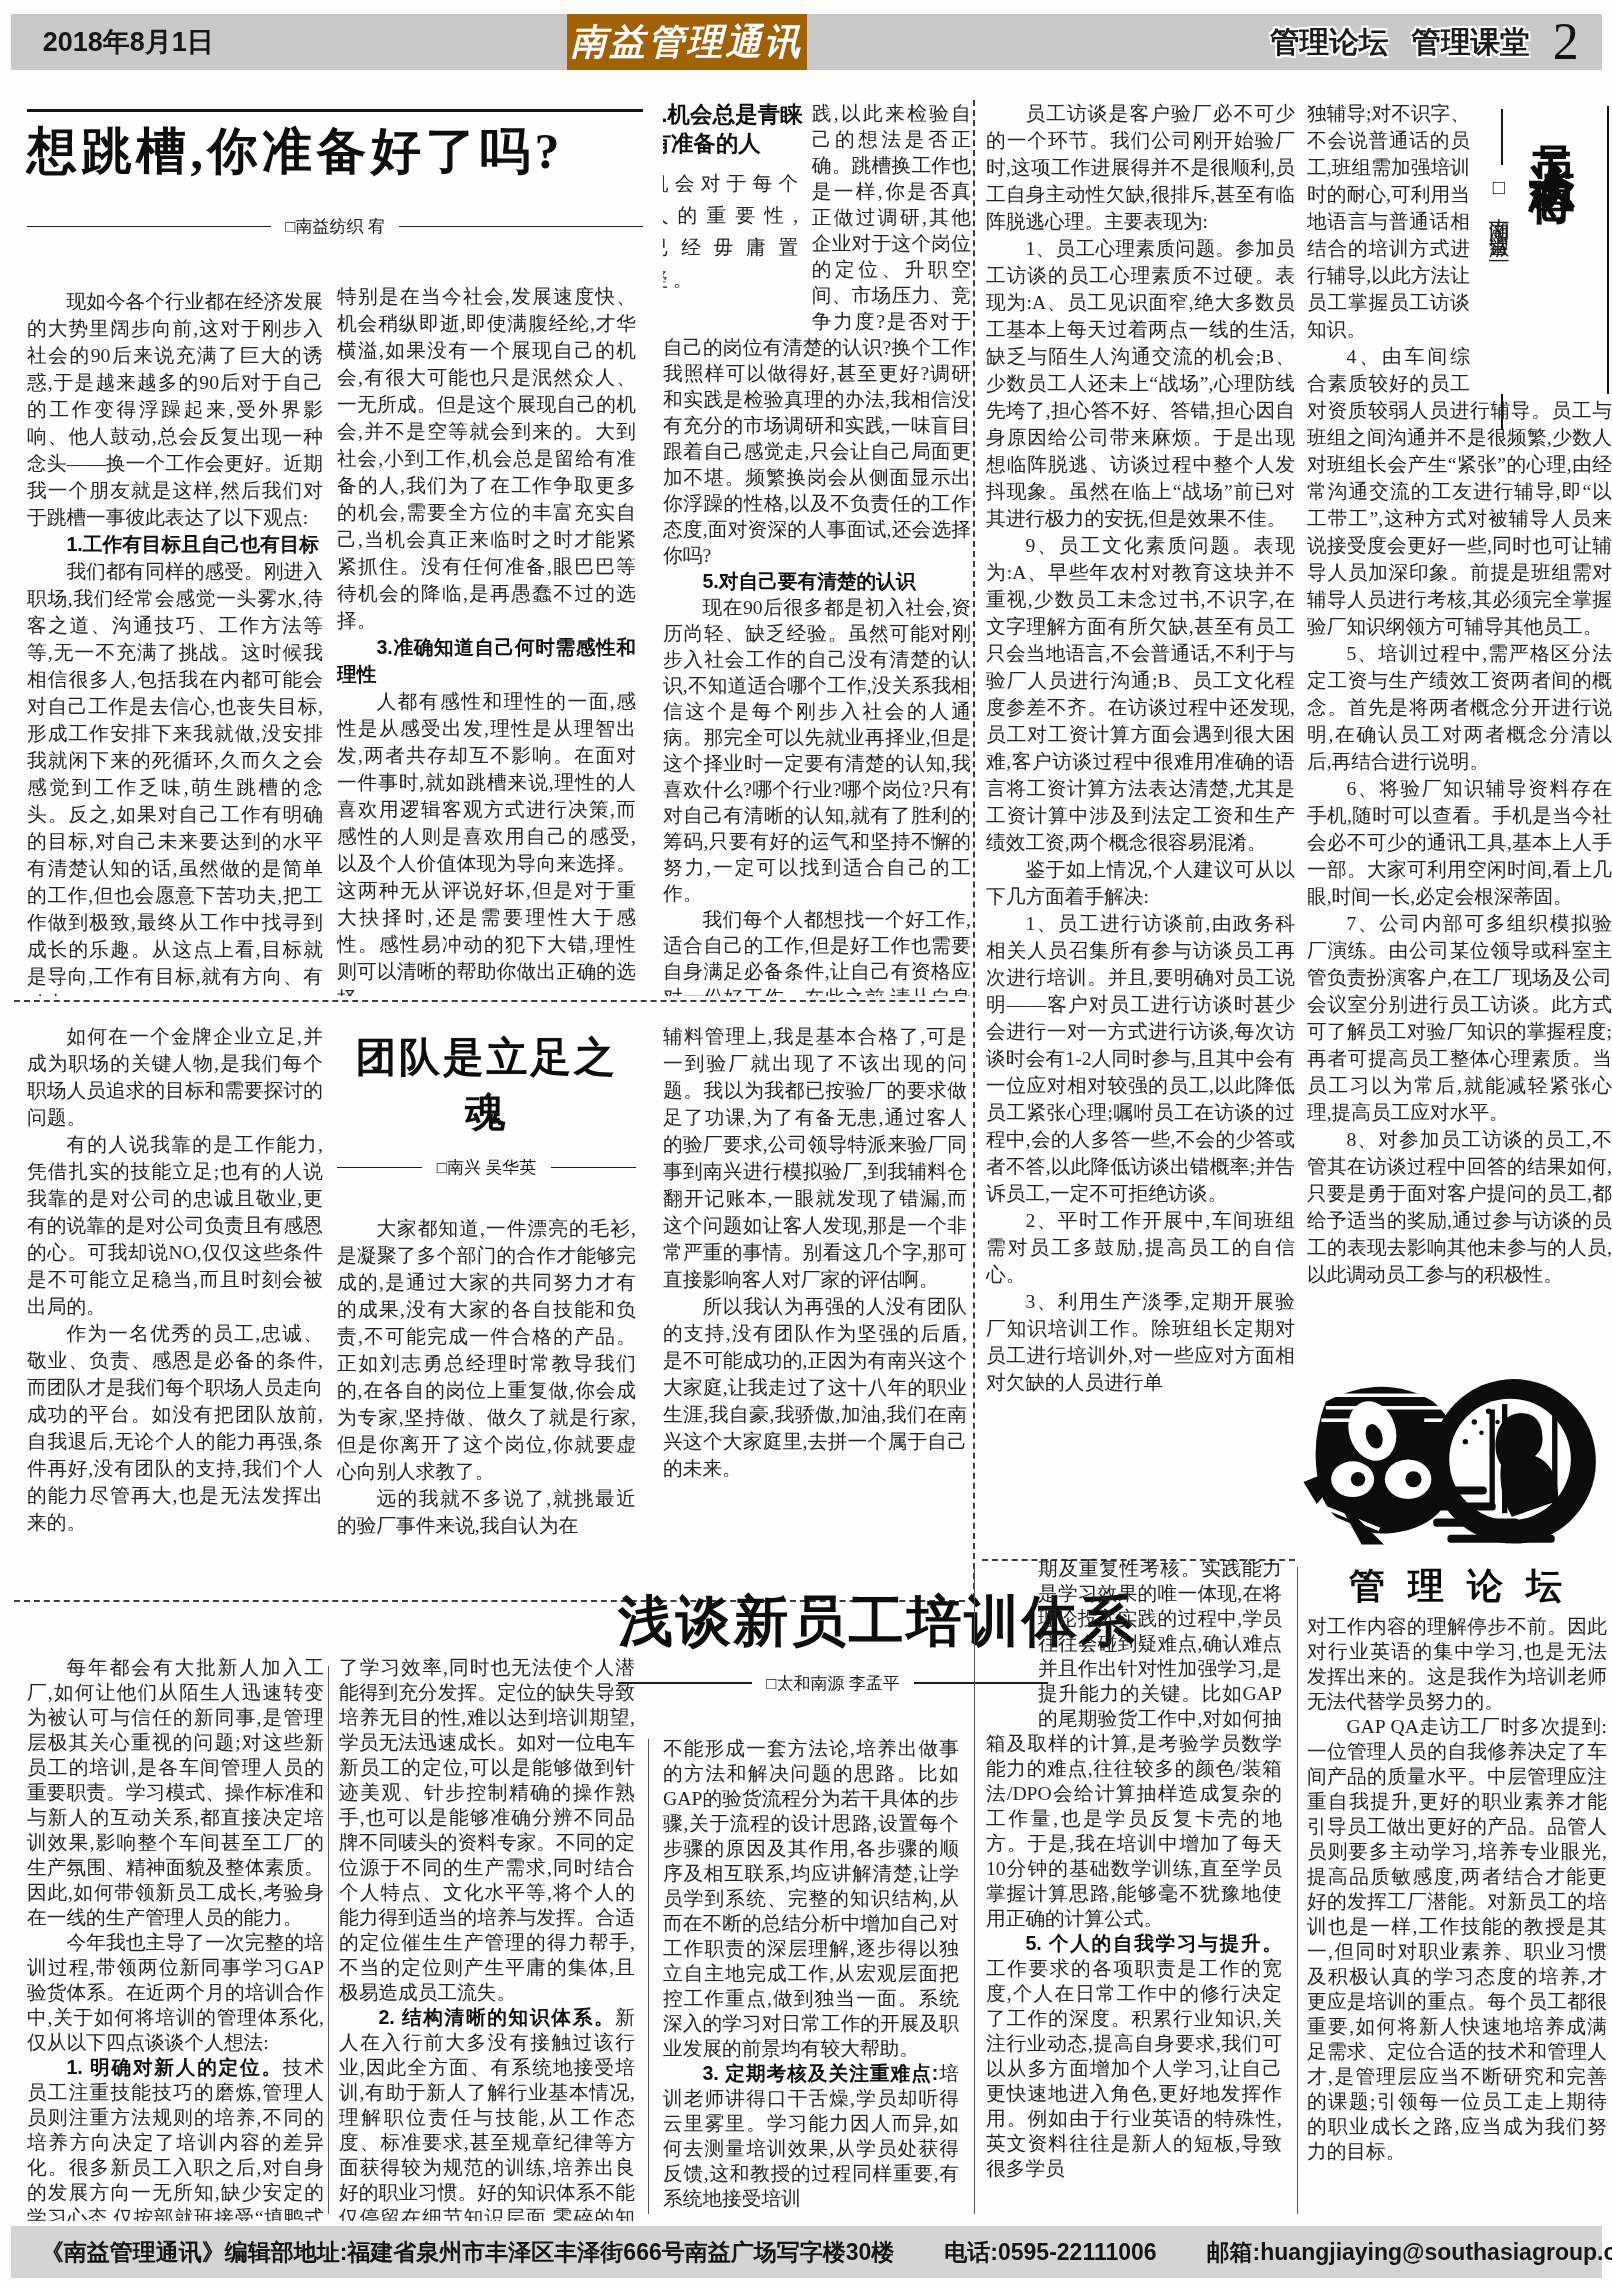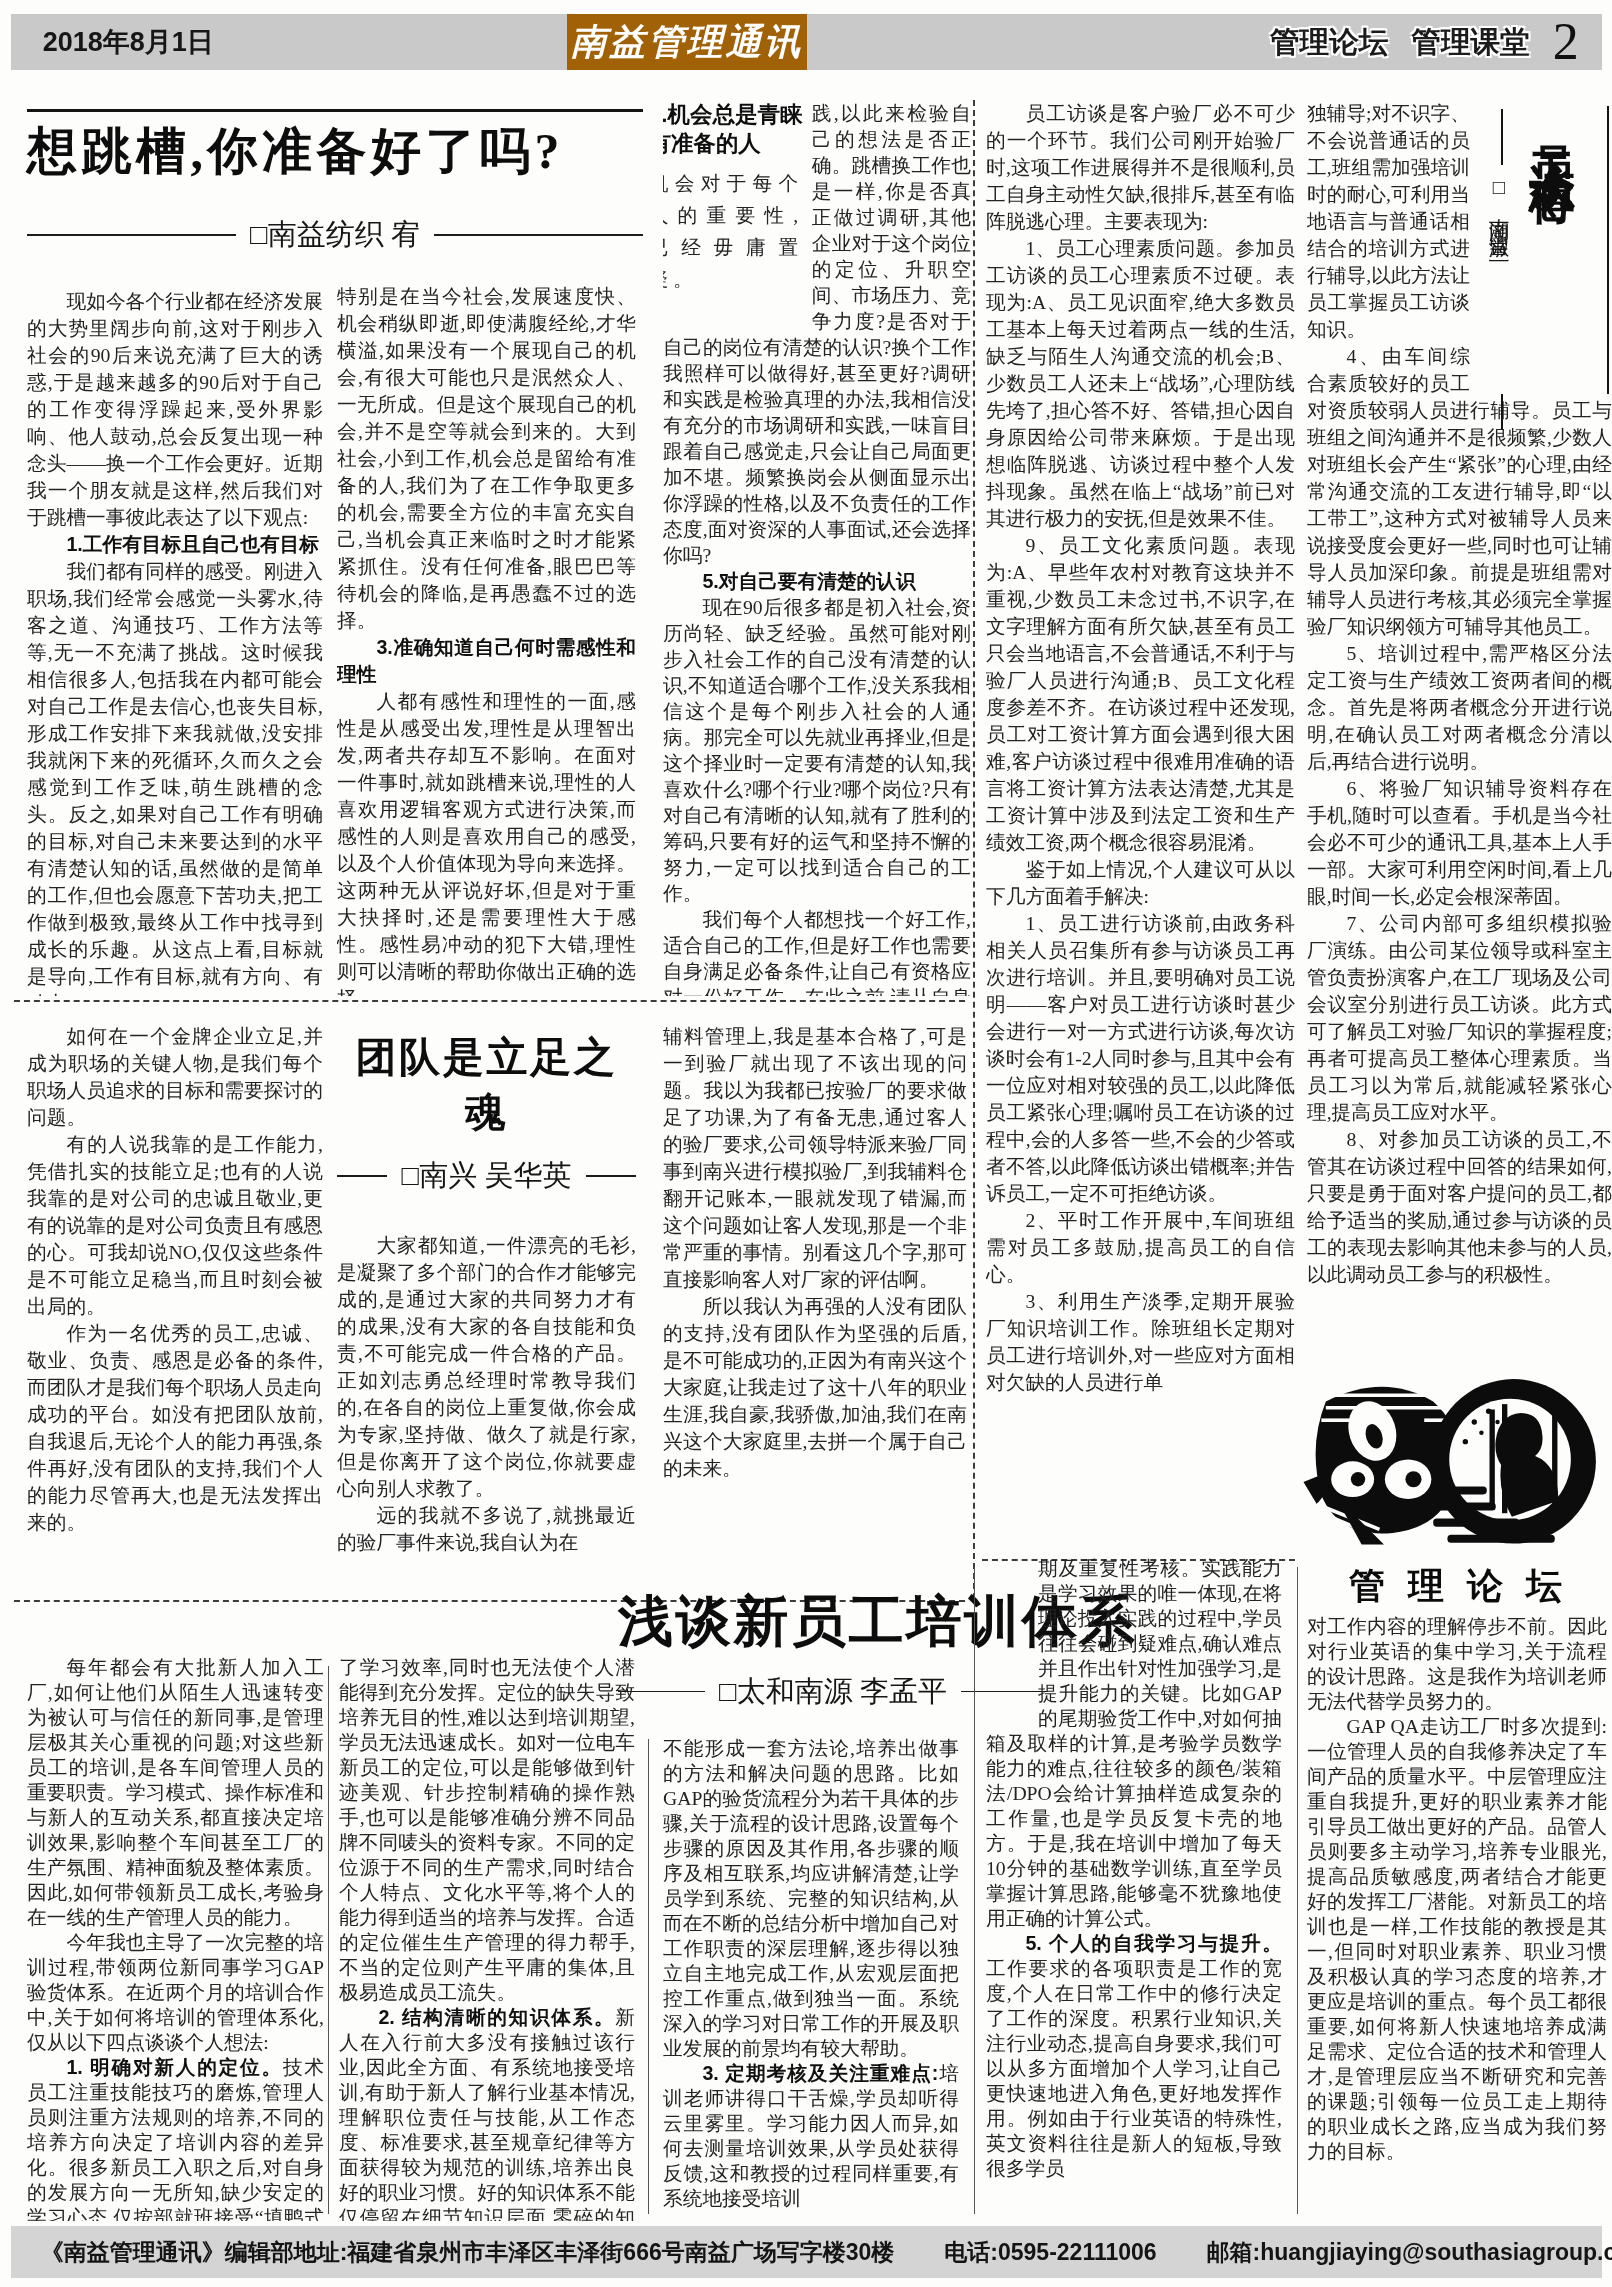--- a/index.html
+++ b/index.html
@@ -24,21 +24,21 @@
   .ph{font-weight:700;font-family:"Liberation Sans","DejaVu Sans",sans-serif;color:#111;}
   .lead{font-weight:700;font-family:"Liberation Sans","DejaVu Sans",sans-serif;color:#111;}
   .bcol{font-size:19.7px;line-height:25px;}
   .rule{background:#141414;}
   .dashedh{border-top:2.7px dashed #3c3c3c;height:0;}
   .dashedv{border-left:2.7px dashed #3c3c3c;width:0;}
   .vline{background:#555;width:0.9px;}
   
   .bigtitle{font-weight:900;color:#0d0d0d;}
   #a1-title{left:27px;top:118px;width:616px;font-size:50px;letter-spacing:4.5px;text-align:left;white-space:nowrap;}
-  .bylinerow{position:absolute;display:flex;align-items:center;gap:14.3px;font-size:29px;color:#161616;}
+  .bylinerow{position:absolute;display:flex;align-items:center;gap:14.3px;font-size:17px;color:#161616;}
   .bylinerow .bl{flex:1;height:1.8px;background:#1c1c1c;}
   .bylinerow .bt{white-space:nowrap;}
   .midtitle{font-size:41px;font-weight:900;text-align:center;letter-spacing:2.7px;color:#0d0d0d;}
   
   #pullout{float:left;width:154px;height:224px;margin-left:-14.3px;margin-right:9px;}
   #pullout .ph2{font-family:"Liberation Sans","DejaVu Sans",sans-serif;font-weight:700;font-size:22.4px;line-height:29px;color:#0f0f0f;}
   #pullout .intro{margin-top:9px;font-size:19.7px;line-height:32px;letter-spacing:4.5px;text-align:justify;}
   
   .vert{writing-mode:vertical-rl;}
   #iv-title{left:1522px;top:109px;height:296px;font-size:45px;font-weight:900;letter-spacing:7.2px;color:#0d0d0d;}
@@ -235,21 +235,21 @@
     <p><span class="lead">3. 定期考核及关注重难点:</span><span>培训老师讲得口干舌燥,学员却听得云里雾里。学习能力因人而异,如何去测量培训效果,从学员处获得反馈,这和教授的过程同样重要,有系统地接受培训</span></p>
   </div>
 
   <div class="col bcol" style="left:986px;top:1556px;width:296px;height:656px;">
     <div id="float-spacer-b4"></div>
     <p class="ni">期及重复性考核。实践能力是学习效果的唯一体现,在将理论投入实践的过程中,学员往往会碰到疑难点,确认难点并且作出针对性加强学习,是提升能力的关键。比如GAP的尾期验货工作中,对如何抽箱及取样的计算,是考验学员数学能力的难点,往往较多的颜色/装箱法/DPO会给计算抽样造成复杂的工作量,也是学员反复卡壳的地方。于是,我在培训中增加了每天10分钟的基础数学训练,直至学员掌握计算思路,能够毫不犹豫地使用正确的计算公式。</p>
     <p><span class="lead">5. 个人的自我学习与提升。</span><span>工作要求的各项职责是工作的宽度,个人在日常工作中的修行决定了工作的深度。积累行业知识,关注行业动态,提高自身要求,我们可以从多方面增加个人学习,让自己更快速地进入角色,更好地发挥作用。例如由于行业英语的特殊性,英文资料往往是新人的短板,导致很多学员</span></p>
   </div>
 
   <div class="col bcol" style="left:1307px;top:1614px;width:300px;height:607px;">
-    <p class="ni">对工作内容的理解停步不前。因此对行业英语的集中学习,关于流程的设计思路。这是我作为培训老师无法代替学员努力的。</p>
+    <p class="ni">对工作内容的理解停步不前。因此对行业英语的集中学习,也是无法发挥出来的。这是我作为培训老师无法代替学员努力的。</p>
     <p>GAP QA走访工厂时多次提到:一位管理人员的自我修养决定了车间产品的质量水平。中层管理应注重自我提升,更好的职业素养才能引导员工做出更好的产品。品管人员则要多主动学习,培养专业眼光,提高品质敏感度,两者结合才能更好的发挥工厂潜能。对新员工的培训也是一样,工作技能的教授是其一,但同时对职业素养、职业习惯及积极认真的学习态度的培养,才更应是培训的重点。每个员工都很重要,如何将新人快速地培养成满足需求、定位合适的技术和管理人才,是管理层应当不断研究和完善的课题;引领每一位员工走上期待的职业成长之路,应当成为我们努力的目标。</p>
   </div>
 
   <div class="abs" id="footer-bar">
     <span>《南益管理通讯》编辑部地址:福建省泉州市丰泽区丰泽街666号南益广场写字楼30楼</span>
     <span>电话:0595-22111006</span>
     <span>邮箱:huangjiaying@southasiagroup.com</span>
   </div>
 
 </div>

